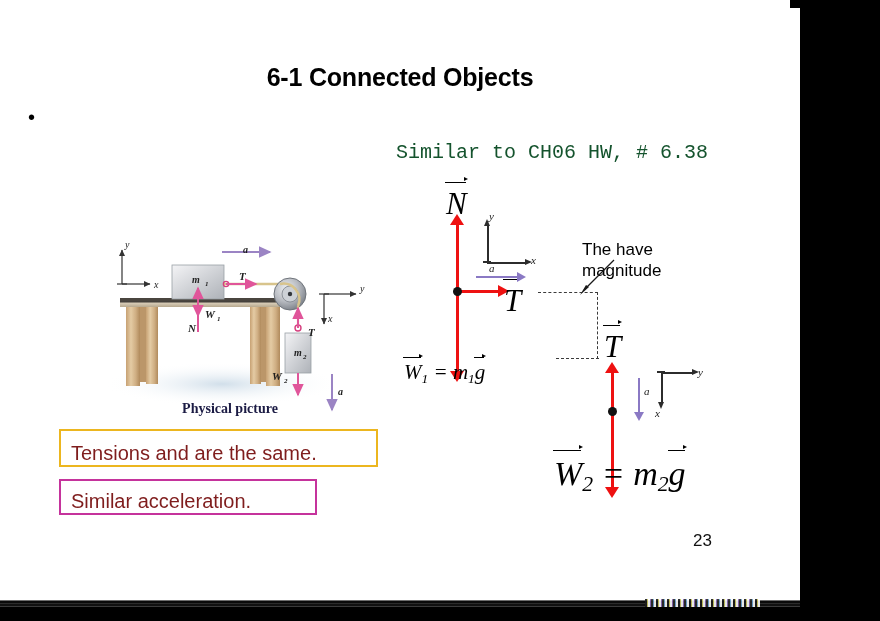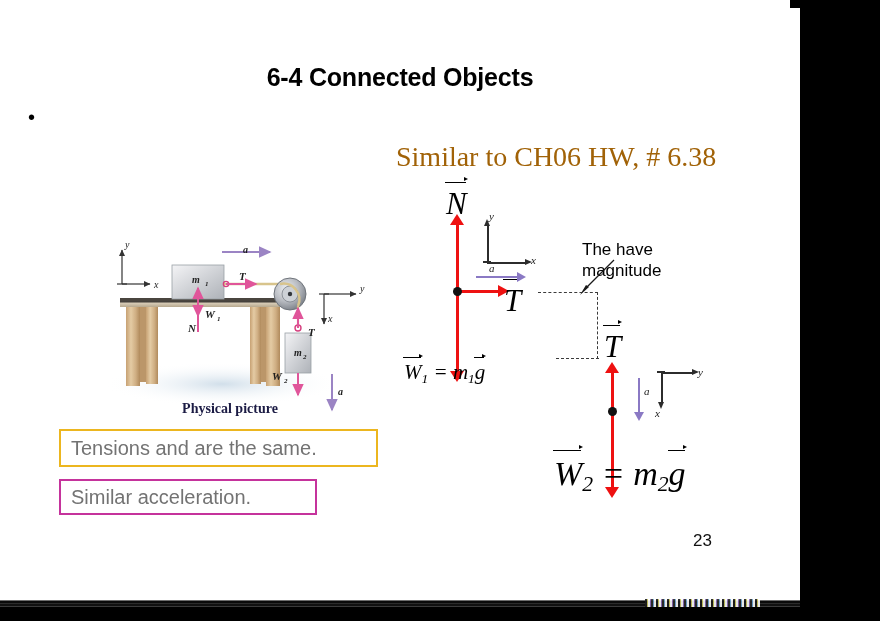--- a/index.html
+++ b/index.html
@@ -68,37 +68,37 @@
   }
   .note-red{
     position:absolute;left:74px;top:168px;width:300px;
     font-size:20px;color:#e8201a;line-height:1.34;
   }
   .note-red .ital{
     font-family:"Liberation Serif", serif;font-style:italic;
   }
   .hw-note{
     position:absolute;left:396px;top:141px;
-    font-family:Liberation Serif, serif;
-    font-size:28px;color:#a16207;white-space:nowrap;
+    font-family:Liberation Mono, monospace;
+    font-size:20px;color:#14532d;white-space:nowrap;
   }
   .same-mag{
     position:absolute;left:582px;top:239px;width:130px;
     font-size:17px;color:#000;line-height:1.24;
   }
   .page-num{
     position:absolute;left:693px;top:531px;
     font-size:17px;color:#111;
   }
 
   
   .callout{
     position:absolute;background:#fff;
-    font-size:20px;color:#737373;
-    display:flex;align-items:center;
+    font-size:20px;color:#7f1d1d;
+    display:flex;align-items:flex-end;
     padding:0 10px;box-sizing:border-box;
   }
   #box-tensions{
     left:59px;top:429px;width:319px;height:38px;
     border:2px solid #ecb61f;
   }
   #box-common{
     left:59px;top:479px;width:258px;height:36px;
     border:2px solid #c5339c;
   }
@@ -257,21 +257,21 @@
     position:absolute;left:84px;top:401px;width:292px;text-align:center;
     font-family:"Liberation Serif", serif;
     font-weight:bold;font-size:14px;color:#1b1b44;
   }
 </style>
 </head>
 <body>
 
 <div id="screen">
 
-  <div class="slide-title">6-4 Connected Objects</div>
+  <div class="slide-title">6-1 Connected Objects</div>
 
   <div class="bullet-dot">•</div>
 
 
   <div class="hw-note">Similar to CH06 HW, # 6.38</div>
 
   <div class="same-mag">The have magnitude</div>
 
   <div class="page-num">23</div>
 

